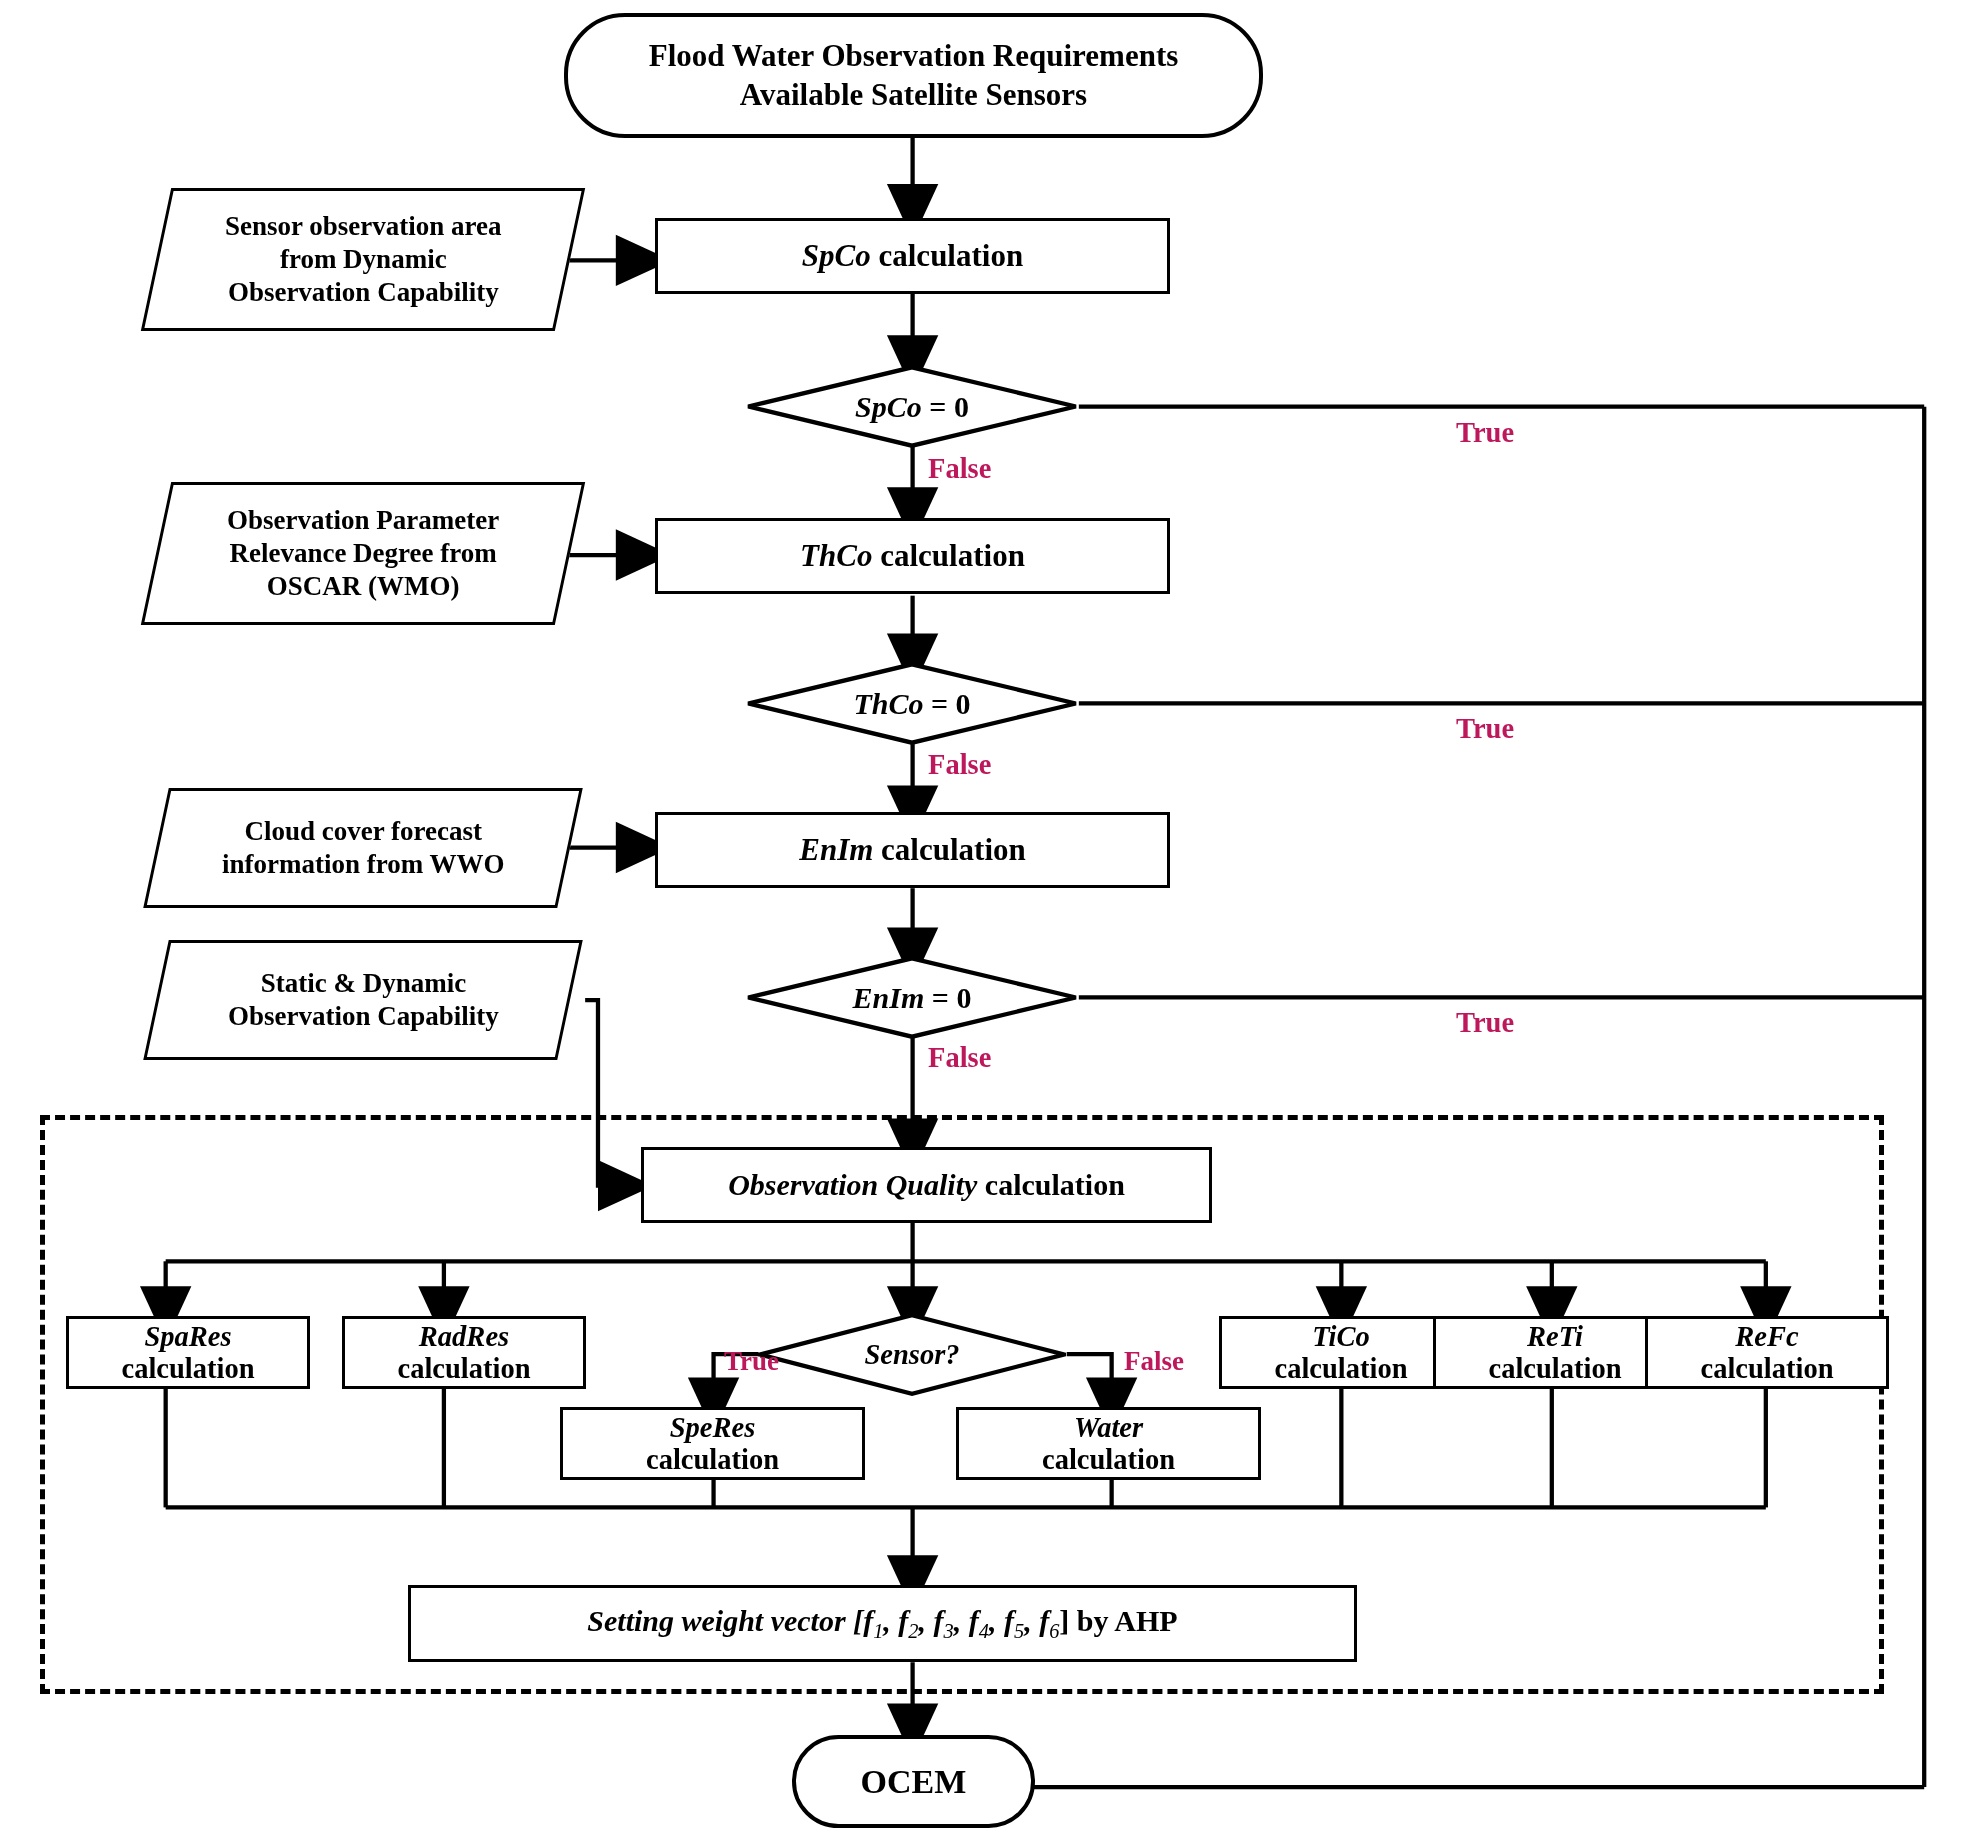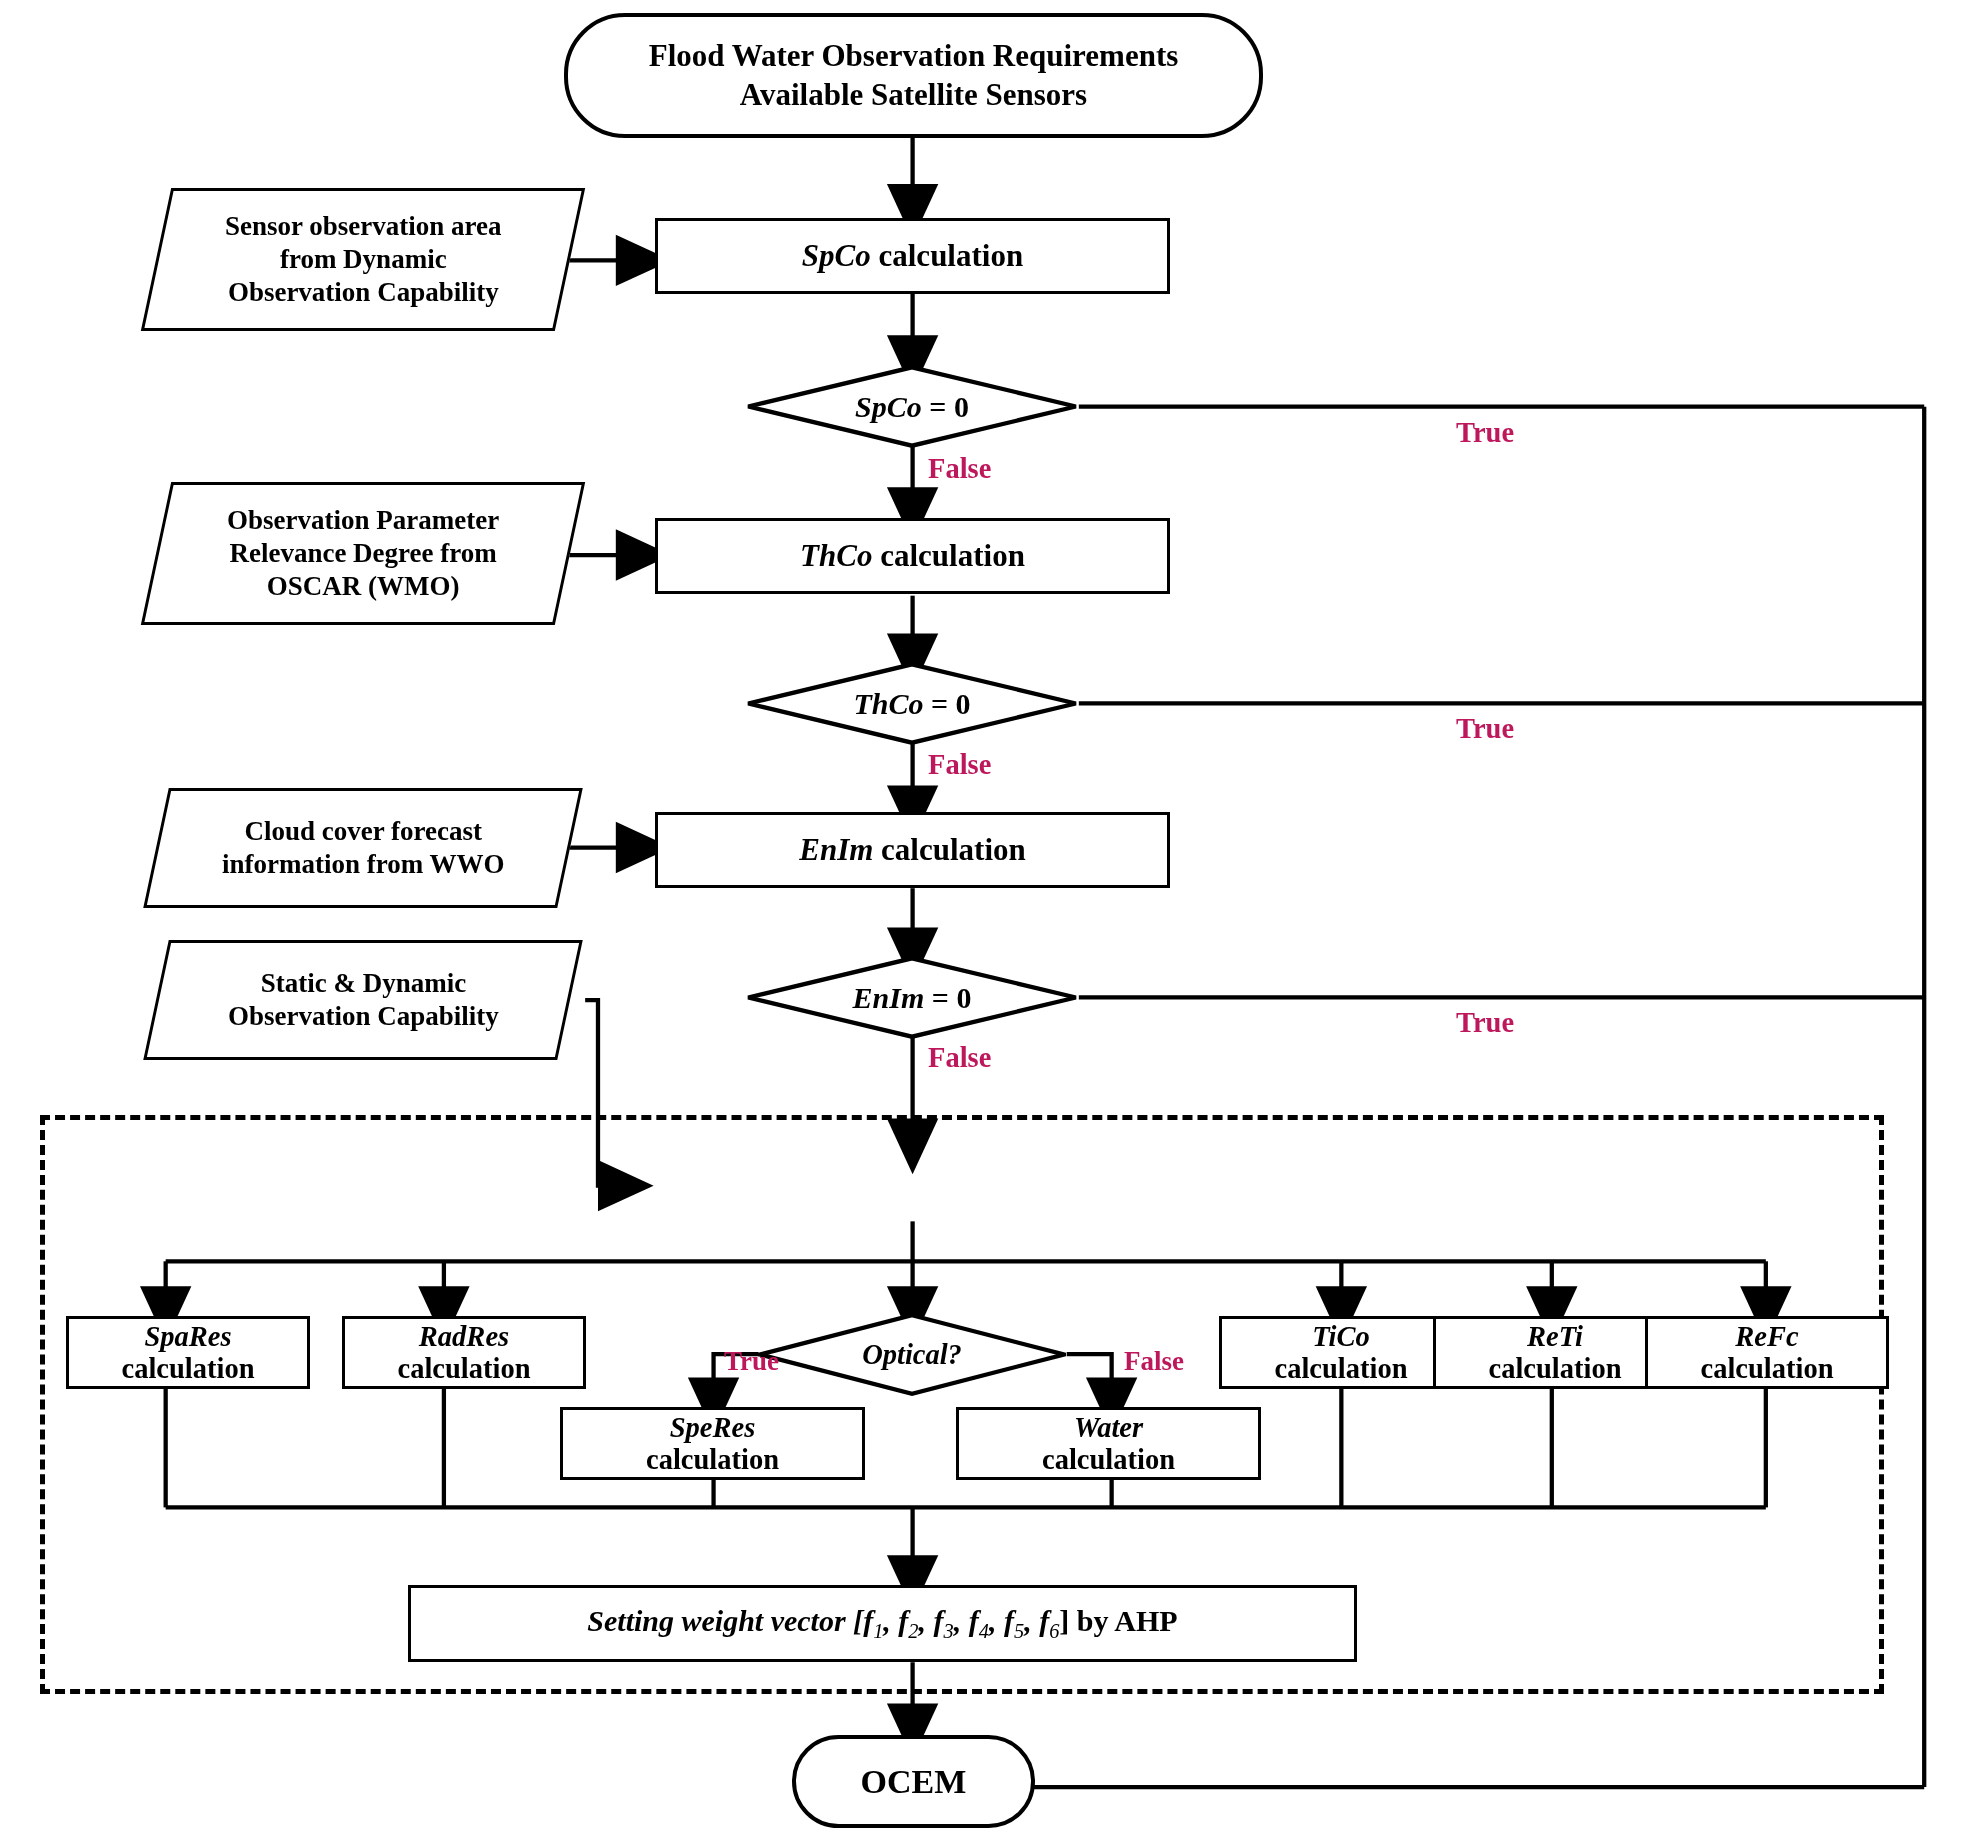--- a/index.html
+++ b/index.html
@@ -142,20 +142,25 @@
       <span class="it">SpCo</span><span class="nm"> calculation</span>
     </div>
   </div>
 
   <div class="node rect" style="left:655px;top:812px;width:515px;height:76px;">
     <div style="font-size:31px;">
       <span class="it">EnIm</span><span class="nm"> calculation</span>
     </div>
   </div>
 
+  <div class="node rect" style="left:641px;top:1147px;width:571px;height:76px;">
+    <div style="font-size:30px;">
+      <span class="it">Observation Quality</span><span class="nm"> calculation</span>
+    </div>
+  </div>
 
   <div class="node diam" style="left:746px;top:365px;width:332px;height:83px;align-items:center;">
     <svg viewBox="0 0 466 116" style="position:absolute;left:0;top:0;width:332px;height:83px;">
       <polygon points="233,3 463,58 233,113 3,58" fill="#fff" stroke="#000" stroke-width="6"></polygon>
     </svg>
     <div class="dlabel" style="font-size:30px;">
       <span class="it">SpCo</span><span class="nm"> = 0</span>
     </div>
   </div>
 
@@ -175,21 +180,21 @@
     <div class="dlabel" style="font-size:30px;">
       <span class="it">EnIm</span><span class="nm"> = 0</span>
     </div>
   </div>
 
   <div class="node diam" style="left:758px;top:1313px;width:308px;height:83px;">
     <svg viewBox="0 0 432 116" style="position:absolute;left:0;top:0;width:308px;height:83px;">
       <polygon points="216,3 429,58 216,113 3,58" fill="#fff" stroke="#000" stroke-width="6"></polygon>
     </svg>
     <div class="dlabel" style="font-size:28.5px;">
-      <span class="it">Optical?</span>
+      <span class="it">Sensor?</span>
     </div>
   </div>
 
   <span class="lbl" style="left:1456px;top:417px;">True</span>
   <span class="lbl" style="left:928px;top:453px;">False</span>
   <span class="lbl" style="left:1456px;top:713px;">True</span>
   <span class="lbl" style="left:928px;top:749px;">False</span>
   <span class="lbl" style="left:1456px;top:1007px;">True</span>
   <span class="lbl" style="left:928px;top:1042px;">False</span>
   <span class="lbl" style="left:724px;top:1347px;font-size:27px;">True</span>

